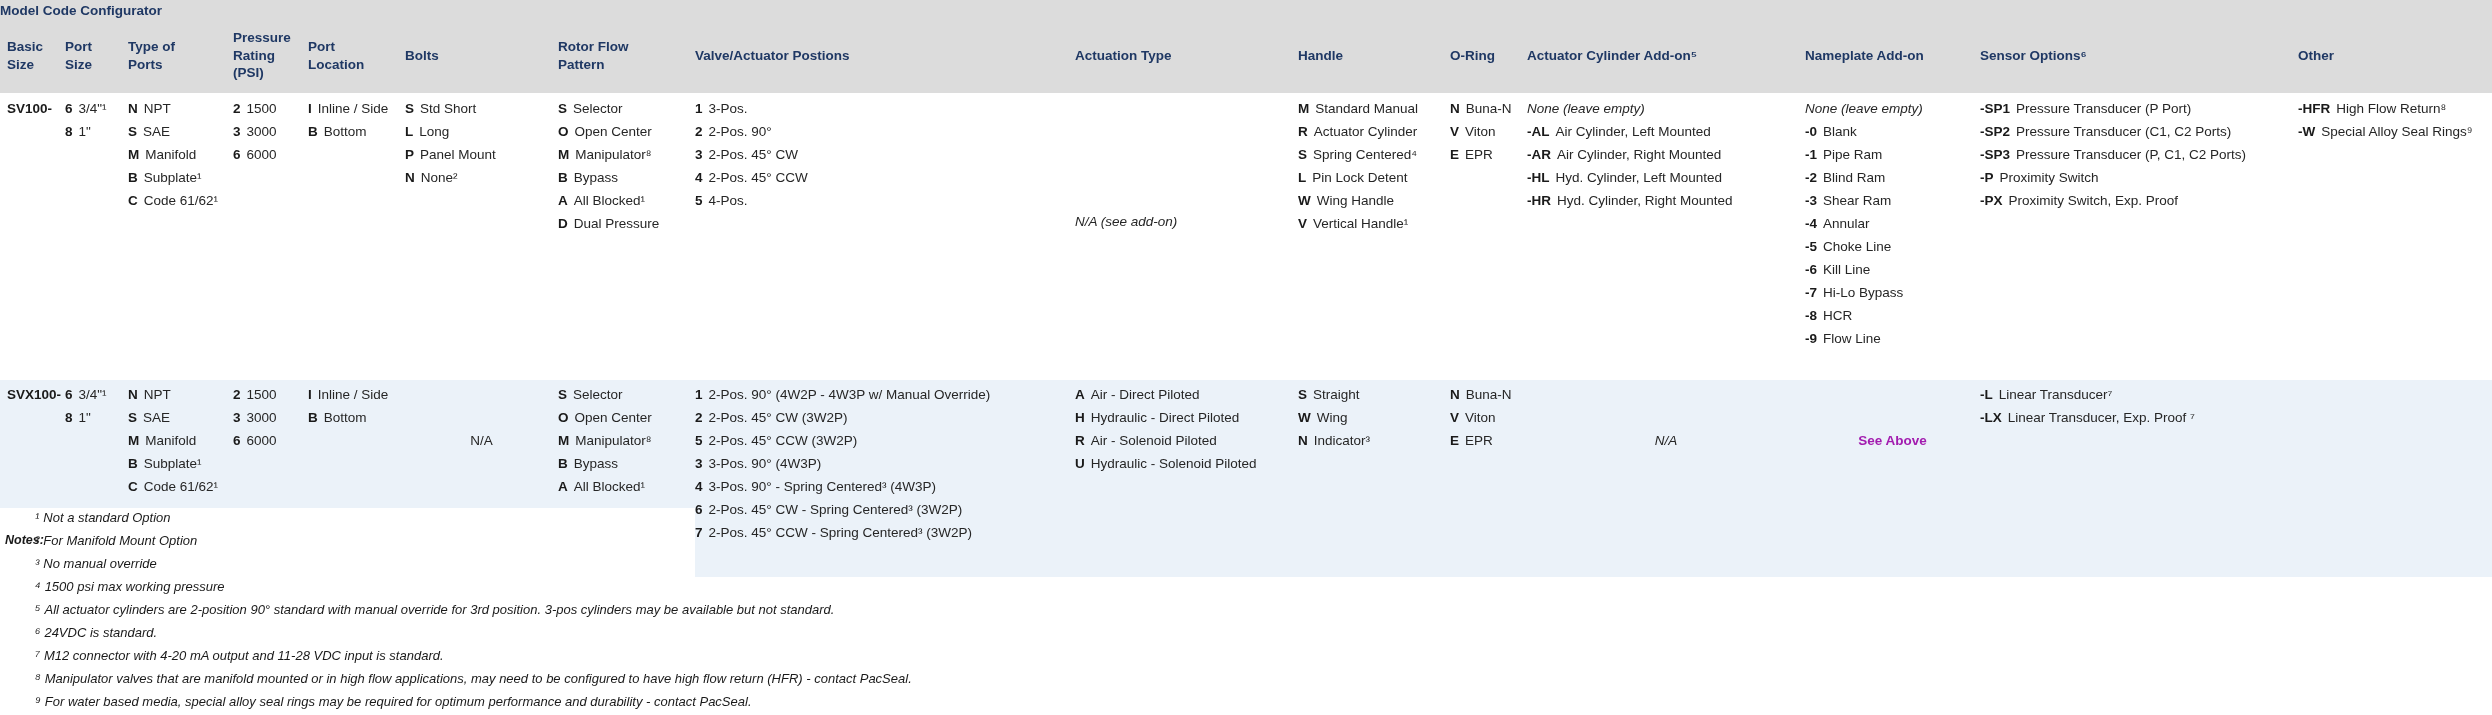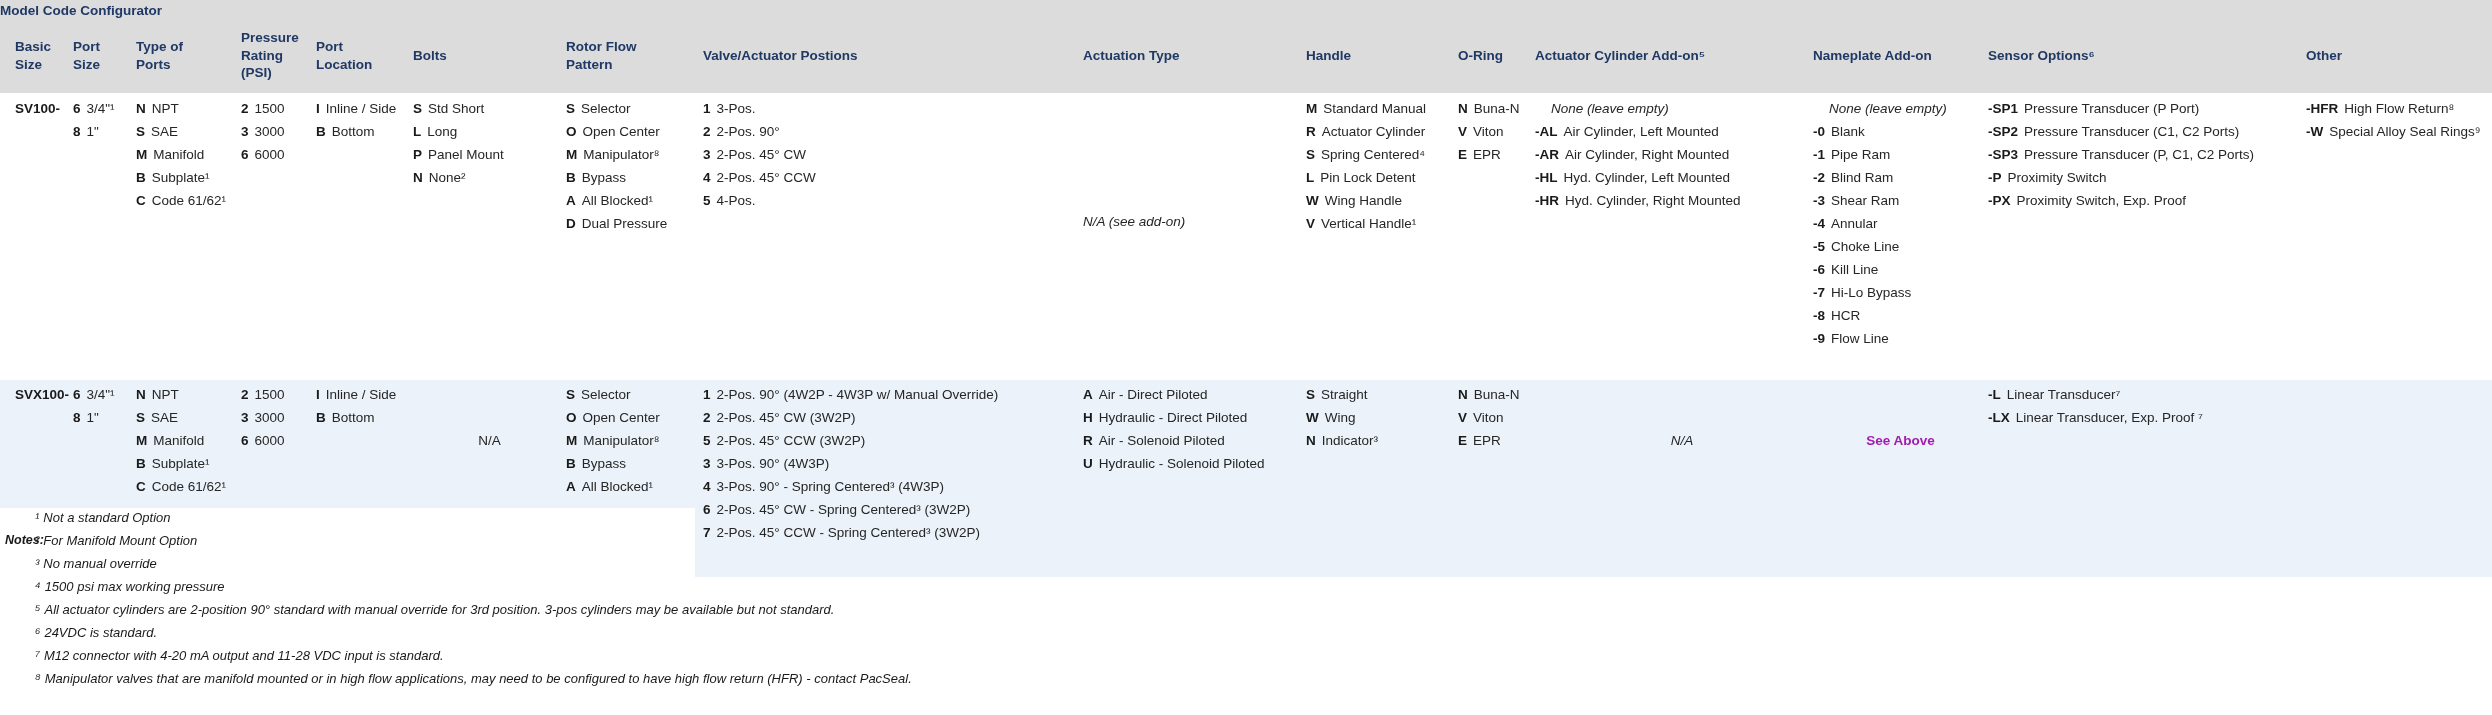--- a/index.html
+++ b/index.html
@@ -3,33 +3,33 @@
 <meta charset="utf-8">
 <style>
   html,body{margin:0;padding:0;background:#fff;}
   .canvas{position:relative;width:2492px;height:715px;background:#ffffff;
           font-family:"Liberation Sans",sans-serif;color:#262626;overflow:hidden;}
   .band{position:absolute;top:0;left:0;width:100%;height:93px;background:#dcdcdc;}
   .title{position:absolute;top:3px;left:0;width:100%;
          font-weight:bold;font-size:13.5px;color:#1f3864;}
   .grid{display:grid;box-sizing:border-box;
         grid-template-columns:58px 63px 105px 75px 97px 153px 137px 380px 223px 152px 77px 278px 175px 318px 194px;
-        padding-left:15px;}
+        padding-left:7px;}
   .hgrid{position:absolute;top:18px;left:0;right:0;height:75px;align-items:center;}
   .hcell{font-weight:bold;font-size:13.5px;color:#1f3864;white-space:pre-line;line-height:1.32;}
   .row{position:absolute;left:0;right:0;}
   .row1{top:97px;}
   .row2{top:383px;}
   .bg1{position:absolute;top:380px;left:0;right:0;height:128px;background:#ebf2f9;}
   .bg2{position:absolute;top:508px;left:695px;right:0;height:69px;background:#ebf2f9;}
   .cell{font-size:13.5px;position:relative;z-index:1;}
   .opt{line-height:23px;white-space:nowrap;}
   .code{font-weight:bold;color:#1a1a1a;margin-right:6px;}
   .model{font-weight:bold;color:#1a1a1a;line-height:23px;font-size:13.5px;}
-  .italic-line{font-style:italic;line-height:23px;white-space:nowrap;margin-left:16px;}
+  .italic-line{font-style:italic;line-height:23px;white-space:nowrap;}
   .mid3{margin-top:46px;text-align:center;line-height:23px;}
   .actuation-na{margin-top:113px;font-style:italic;line-height:23px;white-space:nowrap;}
   .see-above{font-weight:bold;color:#a21caf;}
   .na-plain{font-style:normal;}
   .notes{position:absolute;top:506px;left:5px;z-index:2;}
   .notes-label{position:absolute;top:23px;left:0;font-weight:bold;font-style:italic;
                font-size:12.5px;color:#1a1a1a;line-height:23px;}
   .notes-list{margin-left:30px;}
   .notes-list .opt{line-height:23px;font-style:italic;font-size:13px;color:#1a1a1a;}
   .notes-list .code{font-weight:normal;margin-right:4px;}
@@ -244,16 +244,17 @@
     <div class="notes-label">Notes:</div>
     <div class="notes-list">
         <div class="opt"><span class="code">¹</span><span class="lbl">Not a standard Option</span></div>
         <div class="opt"><span class="code">²</span><span class="lbl">For Manifold Mount Option</span></div>
         <div class="opt"><span class="code">³</span><span class="lbl">No manual override</span></div>
         <div class="opt"><span class="code">⁴</span><span class="lbl">1500 psi max working pressure</span></div>
         <div class="opt"><span class="code">⁵</span><span class="lbl">All actuator cylinders are 2-position 90° standard with manual override for 3rd position. 3-pos cylinders may be available but not standard.</span></div>
         <div class="opt"><span class="code">⁶</span><span class="lbl">24VDC is standard.</span></div>
         <div class="opt"><span class="code">⁷</span><span class="lbl">M12 connector with 4-20 mA output and 11-28 VDC input is standard.</span></div>
         <div class="opt"><span class="code">⁸</span><span class="lbl">Manipulator valves that are manifold mounted or in high flow applications, may need to be configured to have high flow return (HFR) - contact PacSeal.</span></div>
+        <div class="opt"><span class="code">⁹</span><span class="lbl">For water based media, special alloy seal rings may be required for optimum performance and durability - contact PacSeal.</span></div>
       </div>
   </div>
 
 </div>
 
 </body></html>

